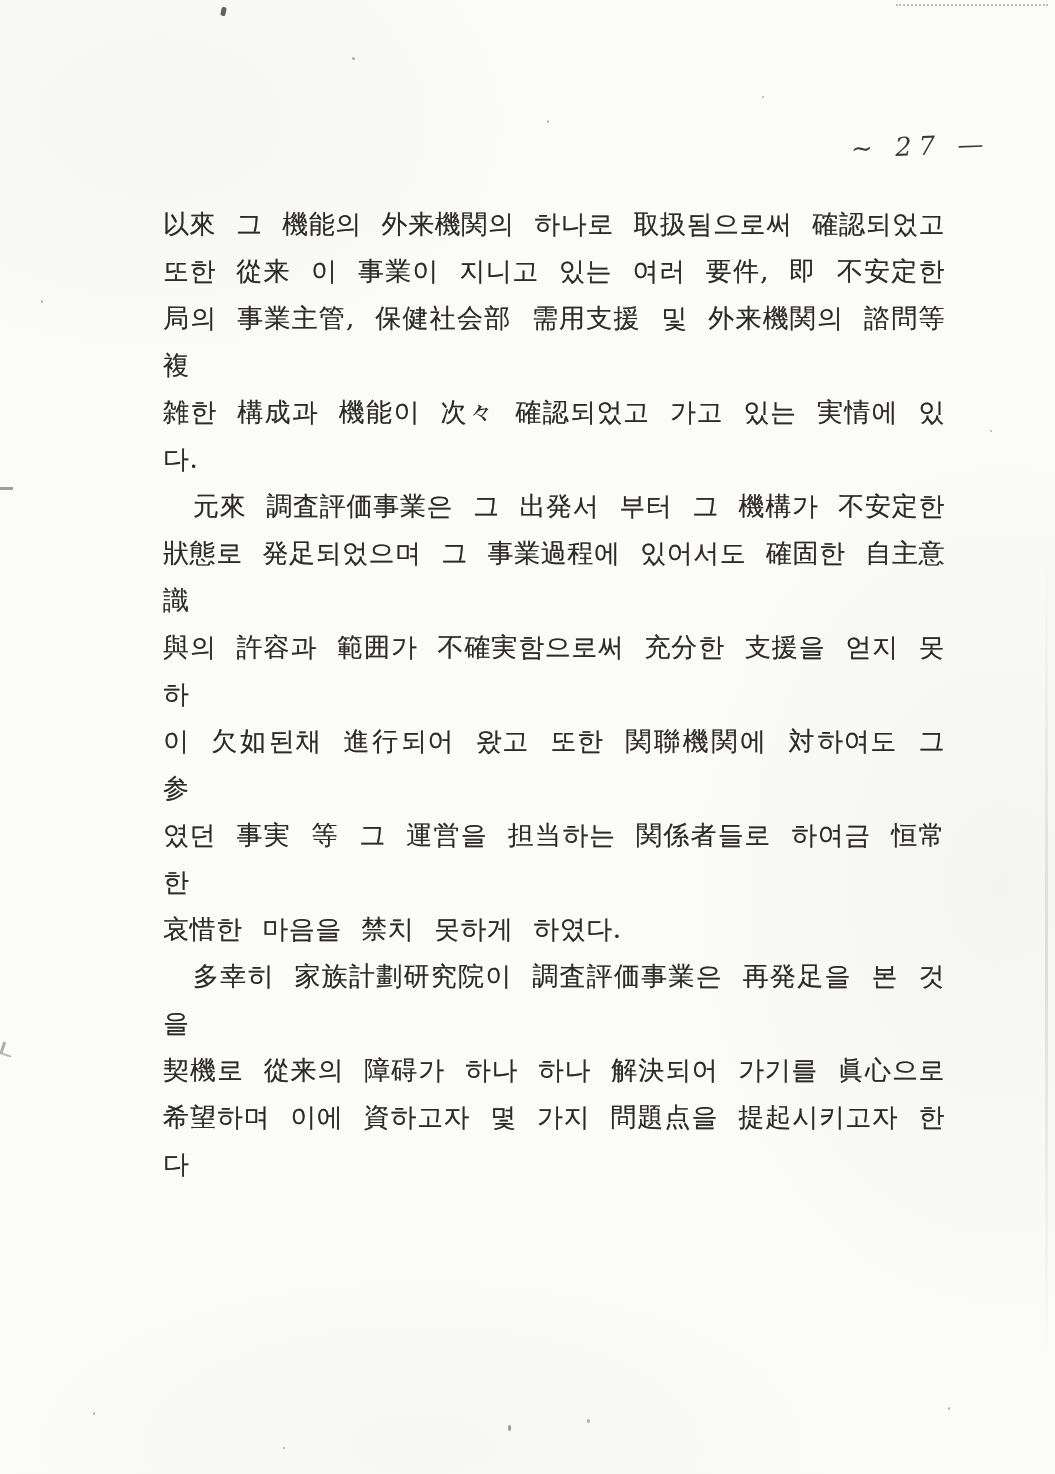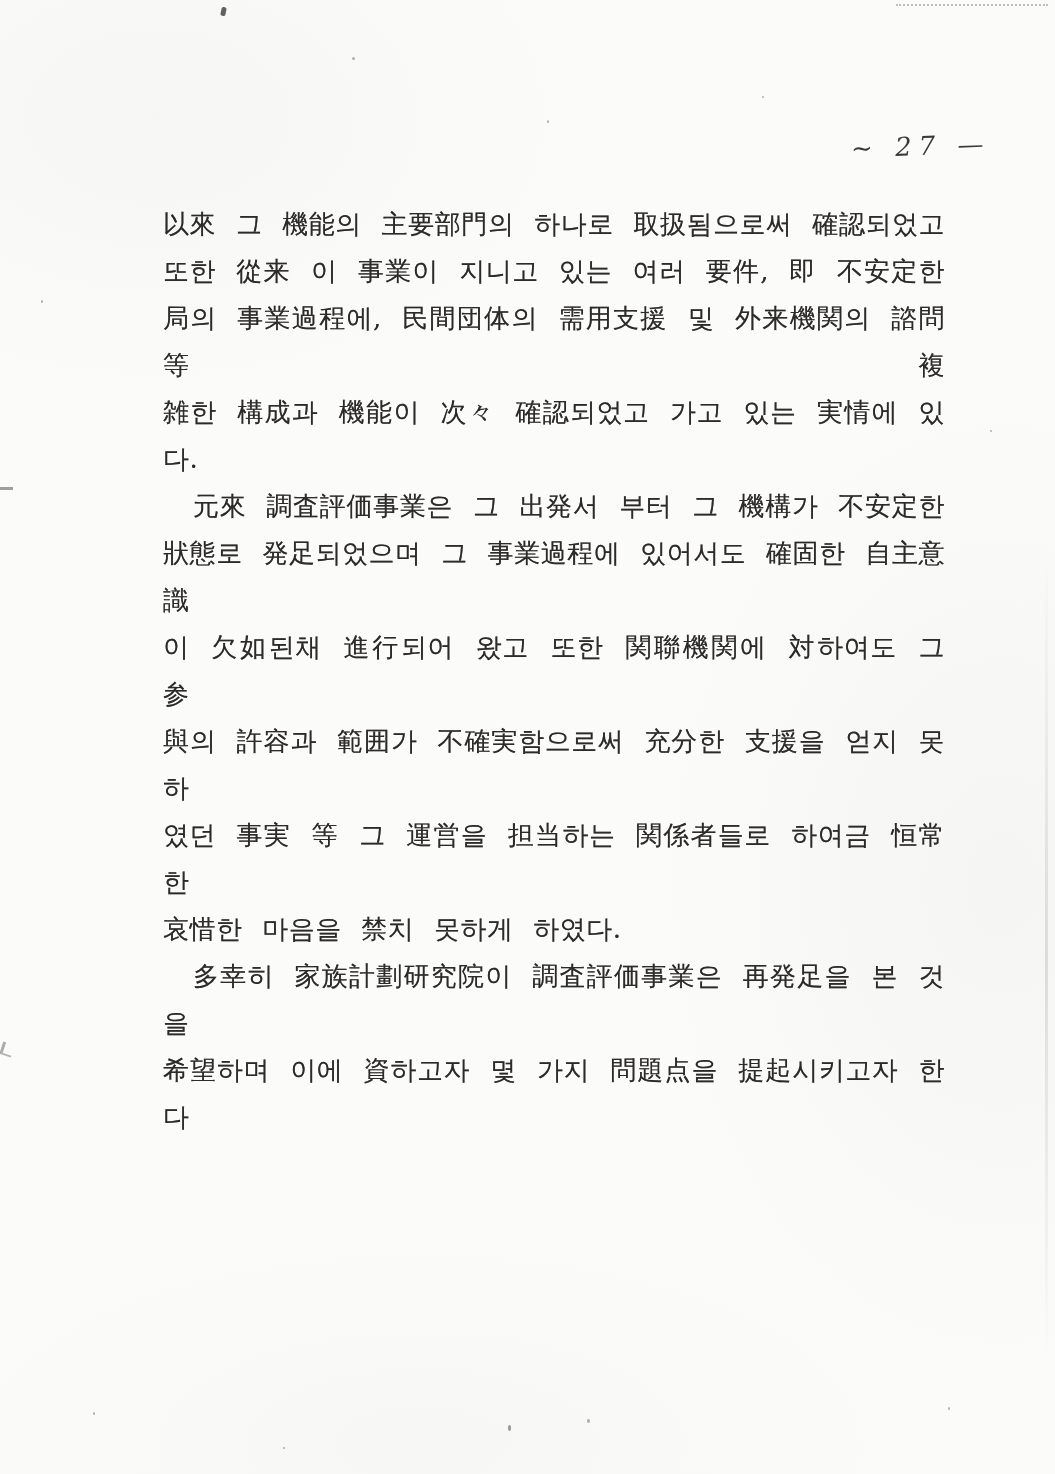--- a/index.html
+++ b/index.html
@@ -90,35 +90,36 @@
   .sp9 { left: 41px;  top: 300px;  width: 2px; height: 3px; }
   .sp10{ left: 990px; top: 430px;  width: 2px; height: 2px; }
 </style>
 </head>
 <body>
 
 <div class="page-number">~ 27 —</div>
 
 <main class="doc-body" id="doc-body">
     <div class="paragraph">
-      <div class="line fill">以來 그 機能의 主要部門의 하나로 取扱됨으로써 確認되었고</div>
+      <div class="line fill">以來 그 機能의 外来機関의 하나로 取扱됨으로써 確認되었고</div>
       <div class="line fill">또한 從来 이 事業이 지니고 있는 여러 要件, 即 不安定한</div>
-      <div class="line fill">局의 事業過程에, 民間団体의 需用支援 및 外来機関의 諮問等 複</div>
+      <div class="line fill">局의 事業主管, 保健社会部 需用支援 및 外来機関의 諮問等 複</div>
       <div class="line">雑한 構成과 機能이 次々 確認되었고 가고 있는 実情에 있다.</div>
     </div>
     <div class="paragraph">
       <div class="line indent fill">元來 調査評価事業은 그 出発서 부터 그 機構가 不安定한</div>
       <div class="line fill">狀態로 発足되었으며 그 事業過程에 있어서도 確固한 自主意識</div>
+      <div class="line fill">與의 許容과 範囲가 不確実함으로써 充分한 支援을 얻지 못하</div>
       <div class="line fill">이 欠如된채 進行되어 왔고 또한 関聯機関에 対하여도 그 参</div>
-      <div class="line fill">與의 許容과 範囲가 不確実함으로써 充分한 支援을 얻지 못하</div>
       <div class="line fill">였던 事実 等 그 運営을 担当하는 関係者들로 하여금 恒常한</div>
       <div class="line">哀惜한 마음을 禁치 못하게 하였다.</div>
     </div>
     <div class="paragraph">
       <div class="line indent fill">多幸히 家族計劃研究院이 調査評価事業은 再発足을 본 것을</div>
+      <div class="line fill">契機로 從来의 障碍가 하나 하나 解決되어 가기를 眞心으로</div>
       <div class="line fill">希望하며 이에 資하고자 몇 가지 問題点을 提起시키고자 한다</div>
     </div>
   </main>
 
 <div class="artifact top-dotted-line"></div>
 <div class="artifact corner-mark"></div>
 <div class="artifact left-edge-dash"></div>
 <div class="artifact left-edge-tick"></div>
 <div class="artifact right-edge-shadow"></div>
 <div class="artifact speck sp1"></div>

